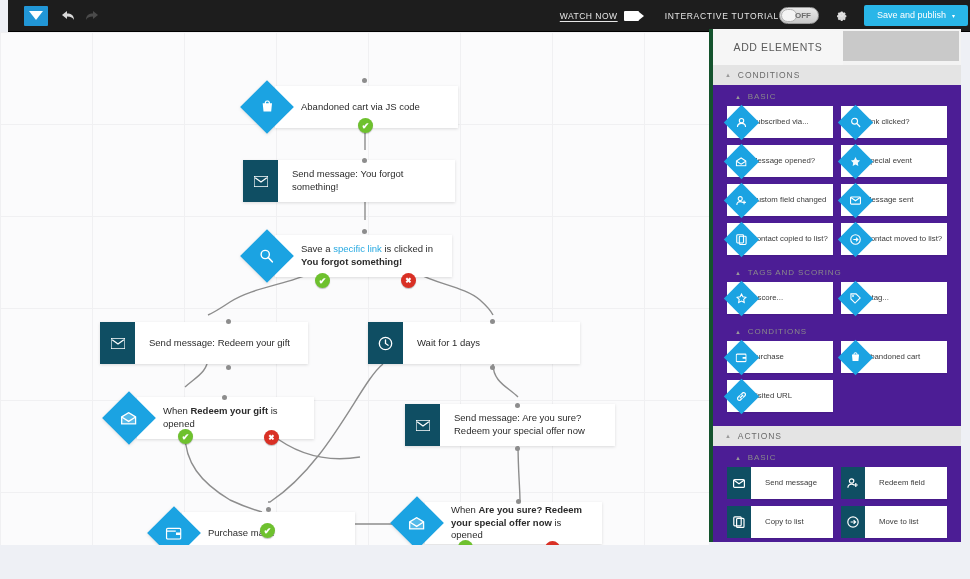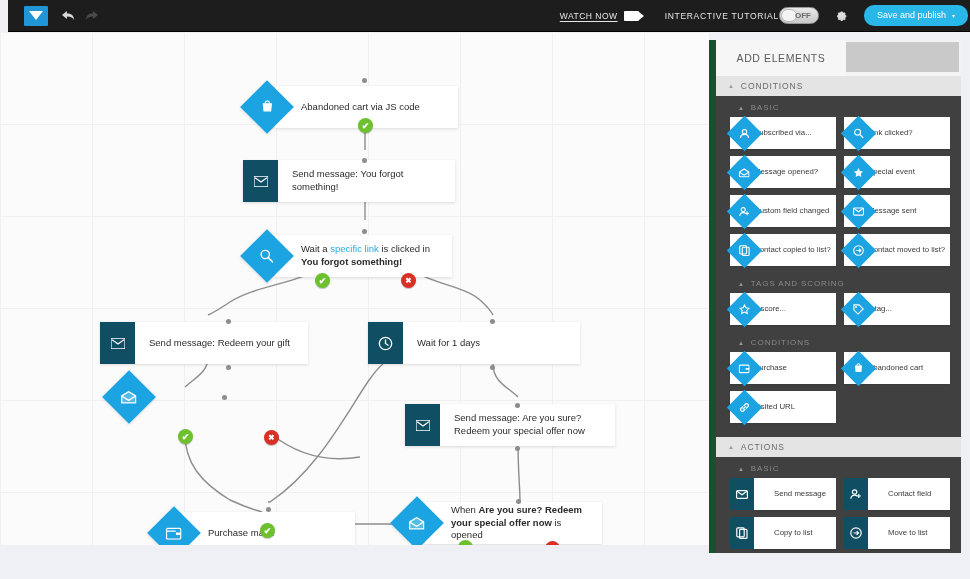--- a/index.html
+++ b/index.html
@@ -66,21 +66,21 @@
   }
   .toggle .off-text {
     position: absolute; right: 7px; font-size: 8px; color: #6b6b6b;
     font-weight: bold;
   }
   .gear {
     color: #e8e8e8; font-size: 14px; margin-right: 16px; line-height: 1;
   }
   .publish-btn {
     background: #29b6e8; color: #fff; font-size: 9px;
-    padding: 5px 13px 6px; border-radius: 10px; border: none;
+    padding: 5px 13px 6px; border-radius: 2px; border: none;
     display: flex; align-items: center; gap: 6px; cursor: pointer;
   }
   .publish-btn .caret { font-size: 6px; }
 
   
   .canvas {
     position: absolute; left: 0; top: 32px; width: 709px; height: 513px;
     background-color: #fbfbfc;
     background-image:
       linear-gradient(to right, #f0f0f2 1px, transparent 1px),
@@ -131,23 +131,23 @@
   .badge.no { background: #d93025; }
   .badge.ok:before { content: "\2714"; font-size: 9px; }
   .badge.no:before { content: "\2716"; font-size: 7.5px; }
   .dot {
     position: absolute; width: 5px; height: 5px; border-radius: 50%;
     background: #8d8d8d; z-index: 5;
   }
 
   
   .panel {
-    position: absolute; left: 709px; top: 40px; width: 252px; height: 513px;
-    background: #404040; overflow: hidden;
-    border-left: 7px solid #14532d;
+    position: absolute; left: 709px; top: 29px; width: 252px; height: 513px;
+    background: #4c1d95; overflow: hidden;
+    border-left: 4px solid #14532d;
   }
   .panel-tabs { display: flex; height: 36px; background: #f3f3f3; }
   .tab {
     flex: 0 0 130px; display: flex; align-items: center; justify-content: center;
     font-size: 10.5px; color: #5a5a5a; letter-spacing: .6px; cursor: pointer;
     background: #f6f6f6;
   }
   .tab.muted {
     flex: 1; background: #c9c9c9; color: #bdbdbd; margin: 2px 2px 4px 0;
   }
@@ -167,21 +167,21 @@
   .el-card {
     flex: 0 0 106px; height: 32px; display: flex; align-items: center;
     position: relative; cursor: pointer;
   }
   .el-card .card-body {
     background: #fff; flex: 1; height: 32px; display: flex; align-items: center;
     padding-left: 24px; padding-right: 4px; font-size: 7.8px; color: #3a3a3a;
     line-height: 1.25;
     box-shadow: 0 1px 1.5px rgba(0,0,0,.10);
   }
-  .el-card.act .card-body { padding-left: 20px; }
+  .el-card.act .card-body { padding-left: 14px; }
   .el-dia {
     width: 25px; height: 25px; background: #1ba3e2; transform: rotate(45deg);
     position: absolute; left: 2px; top: 50%; margin-top: -12.5px; z-index: 2;
     display: flex; align-items: center; justify-content: center;
   }
   .el-dia .g { transform: rotate(-45deg); display: flex; color: #fff; }
   .el-sq {
     width: 24px; height: 32px; background: #0f4e63; flex: 0 0 24px;
     display: flex; align-items: center; justify-content: center; color: #fff; z-index: 2;
   }
@@ -300,21 +300,21 @@
       <div class="diamond">
         <span class="g">
           <svg width="16" height="15" viewBox="0 0 17 16">
               <circle cx="7" cy="6" r="4.4" fill="none" stroke="#fff" stroke-width="1.5"></circle>
               <path d="M10.2 9.2l4.3 4.6" stroke="#fff" stroke-width="1.8" fill="none" stroke-linecap="round"></path>
             </svg>
         </span>
       </div>
       <div class="body" style="width:100%;">
         <span>
-          <span>Wait a </span><span class="blue-link">specific link</span><span> is clicked in </span><b>You forgot something!</b>
+          <span>Save a </span><span class="blue-link">specific link</span><span> is clicked in </span><b>You forgot something!</b>
         </span>
       </div>
     </div>
     <div class="badge ok" style="left:315px; top:241px;"></div>
     <div class="badge no" style="left:401px; top:241px;"></div>
 
     <div class="node action" style="left:100px; top:290px; width:208px;">
       <div class="sq">
         <svg width="14" height="11" viewBox="0 0 16 12">
             <rect x="0" y="0" width="16" height="12" rx="1" fill="none" stroke="#fff" stroke-width="1.4"></rect>
@@ -337,20 +337,23 @@
     <div class="node cond" style="left:110px; top:365px; width:204px;">
       <div class="diamond">
         <span class="g">
           <svg width="16" height="13" viewBox="0 0 17 14">
               <path fill="#fff" d="M8.5 0L17 5.2V14H0V5.2L8.5 0z" opacity=".25"></path>
               <path fill="none" stroke="#fff" stroke-width="1.4" d="M1 13V5.4L8.5 1 16 5.4V13H1z"></path>
               <path fill="none" stroke="#fff" stroke-width="1.4" d="M1.4 5.8l7.1 4.5 7.1-4.5"></path>
             </svg>
         </span>
       </div>
+      <div class="body" style="width:100%;">
+        <span><span>When </span><b>Redeem your gift</b><span> is opened</span></span>
+      </div>
     </div>
     <div class="badge ok" style="left:178px; top:397px;"></div>
     <div class="badge no" style="left:264px; top:398px;"></div>
 
     <div class="node action" style="left:405px; top:372px; width:210px;">
       <div class="sq">
         <svg width="14" height="11" viewBox="0 0 16 12">
             <rect x="0" y="0" width="16" height="12" rx="1" fill="none" stroke="#fff" stroke-width="1.4"></rect>
             <path d="M1.3 1.6L8 6.6l6.7-5" fill="none" stroke="#fff" stroke-width="1.4"></path>
           </svg>
@@ -584,21 +587,21 @@
         <span class="card-body">Send message</span>
       </div>
       <div class="el-card act">
         <span class="el-sq">
             <svg width="12" height="12" viewBox="0 0 12 12">
               <circle cx="4.6" cy="4" r="2.2" fill="none" stroke="#fff" stroke-width="1.2"></circle>
               <path d="M.9 10.8c0-2.3 1.6-3.6 3.7-3.6 1 0 1.9.3 2.6.8" fill="none" stroke="#fff" stroke-width="1.2"></path>
               <path d="M8.8 6v4M6.8 8h4" stroke="#fff" stroke-width="1.2"></path>
             </svg>
           </span>
-        <span class="card-body">Contact field</span>
+        <span class="card-body">Redeem field</span>
       </div>
       <div class="el-card act">
         <span class="el-sq">
             <svg width="12" height="12" viewBox="0 0 12 12">
               <rect x=".8" y=".8" width="7.4" height="9" rx="1" fill="none" stroke="#fff" stroke-width="1.2"></rect>
               <rect x="3.6" y="2.4" width="7.4" height="9" rx="1" fill="none" stroke="#fff" stroke-width="1.2"></rect>
             </svg>
           </span>
         <span class="card-body">Copy to list</span>
       </div>

